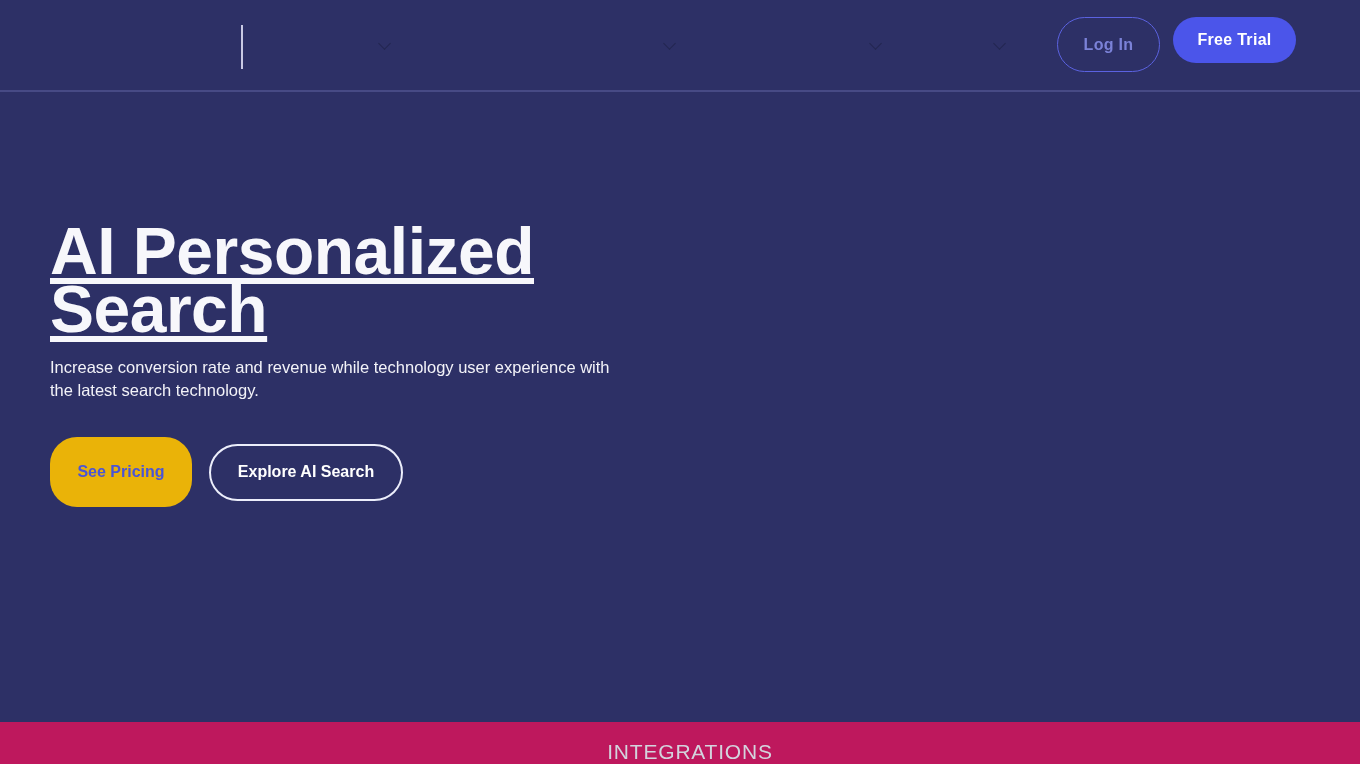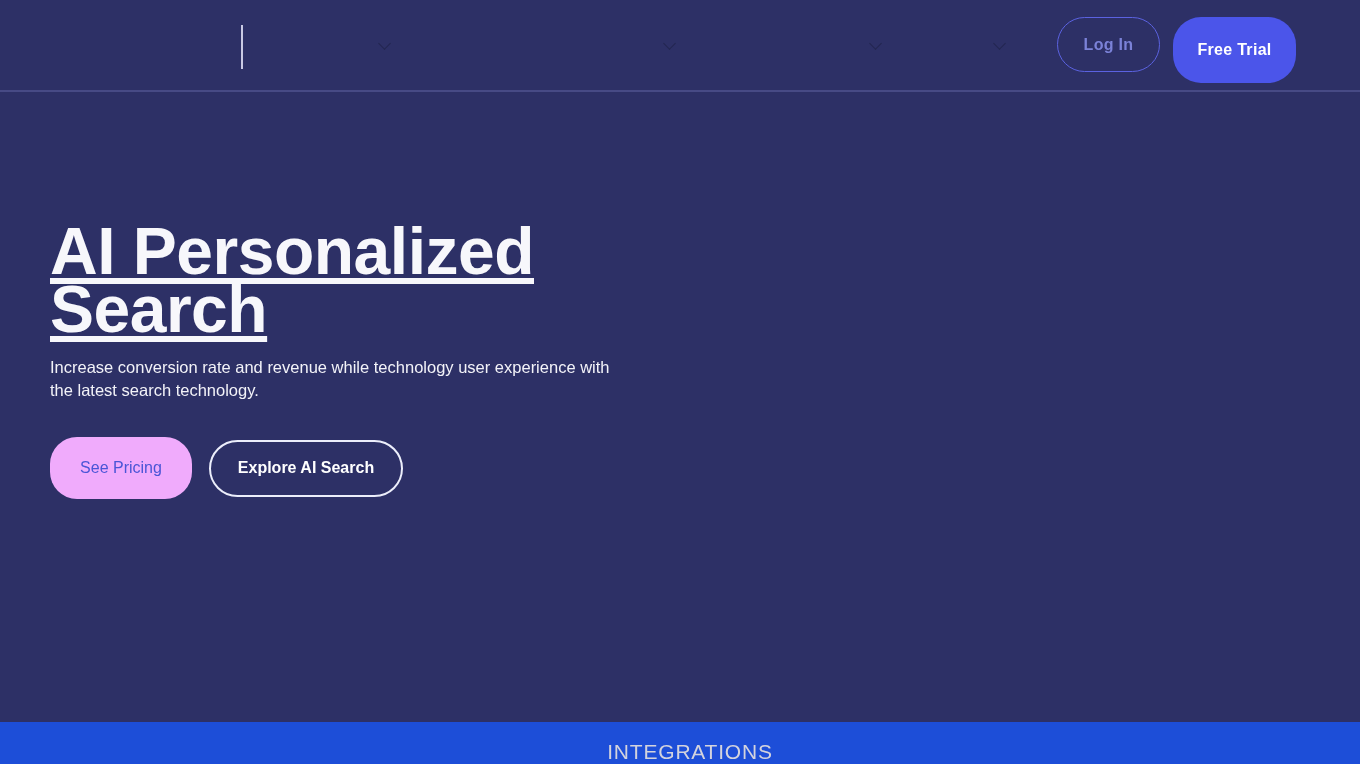--- a/index.html
+++ b/index.html
@@ -82,21 +82,21 @@
     font-weight:700;
     font-family:"Liberation Sans", sans-serif;
     letter-spacing:0.3px;
     cursor:pointer;
     display:flex; align-items:center; justify-content:center;
   }
 
   .btn-freetrial {
     position:absolute;
     left:1173px; top:17px;
-    width:123px; height:66px;
+    width:123px; height:46px;
     border-radius:28px;
     border:none;
     background:#4b55ea;
     color:#ffffff;
     font-size:16px;
     font-weight:700;
     font-family:"Liberation Sans", sans-serif;
     letter-spacing:0.3px;
     cursor:pointer;
     display:flex; align-items:center; justify-content:center;
@@ -129,27 +129,27 @@
 
   .hero-cta {
     position:absolute;
     left:50px; top:437px;
     display:flex;
     align-items:center;
     gap:17px;
   }
 
   .btn-pricing {
-    width:142px; height:62px;
+    width:142px; height:70px;
     border-radius:27px;
     border:none;
-    background:#f0abfc;
+    background:#eab308;
     color:#4a55d6;
     font-size:16px;
-    font-weight:400;
+    font-weight:700;
     font-family:"Liberation Sans", sans-serif;
     cursor:pointer;
     display:flex; align-items:center; justify-content:center;
   }
 
   .btn-explore {
     width:194px; height:57px;
     border-radius:29px;
     border:2px solid #eceefb;
     background:transparent;
@@ -159,21 +159,21 @@
     font-family:"Liberation Sans", sans-serif;
     cursor:pointer;
     display:flex; align-items:center; justify-content:center;
   }
 
   
   .integrations {
     position:absolute;
     left:0; top:722px;
     width:1360px; height:42px;
-    background:#1d4ed8;
+    background:#be185d;
   }
 
   .integrations-label {
     position:absolute;
     left:0; top:18px;
     width:1380px;
     text-align:center;
     color:#d3d3dd;
     font-size:21px;
     font-weight:400;

